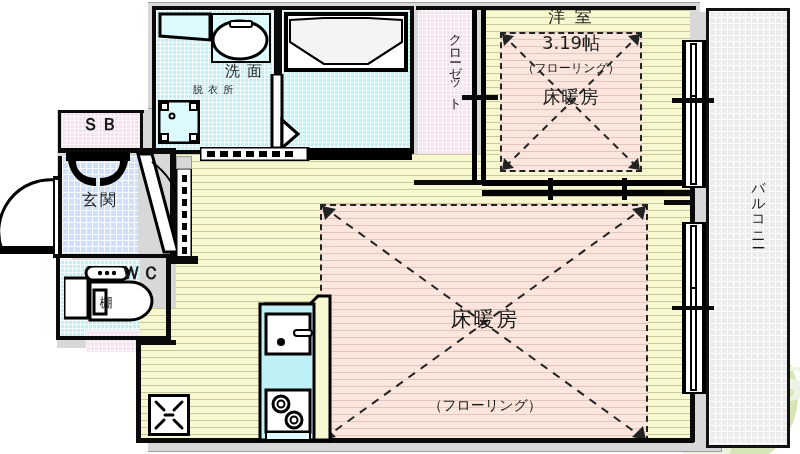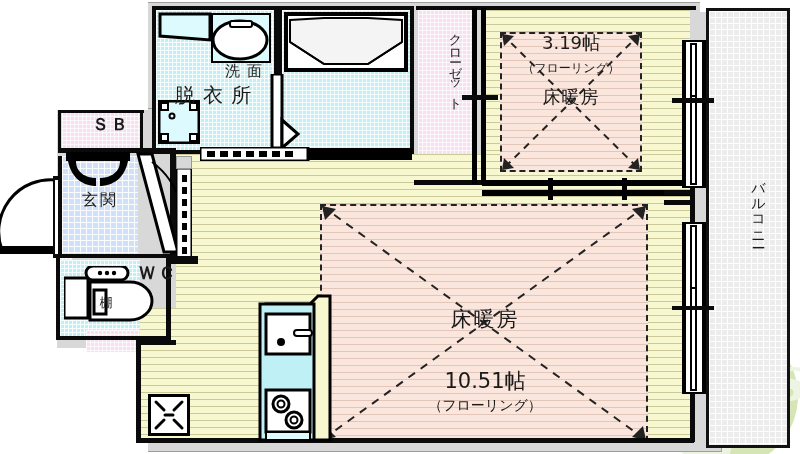--- a/index.html
+++ b/index.html
@@ -339,35 +339,35 @@
       <g stroke="#000" stroke-width="3" stroke-linecap="round">
         <line x1="8" y1="8" x2="16" y2="16"></line>
           <line x1="34" y1="8" x2="26" y2="16"></line>
         <line x1="8" y1="34" x2="16" y2="26"></line>
           <line x1="34" y1="34" x2="26" y2="26"></line>
         <line x1="17" y1="21" x2="25" y2="21"></line>
       </g>
     </svg>
   </div>
 
-  <div class="abs lbl" style="left:62px;top:116px;width:98px;font-size:17px;font-weight:bold;letter-spacing:2px;z-index:16;">ＳＢ</div>
+  <div class="abs lbl" style="left:62px;top:116px;width:78px;font-size:17px;font-weight:bold;letter-spacing:2px;z-index:16;">ＳＢ</div>
 
   <div class="abs lbl" style="left:62px;top:192px;width:76px;font-size:16px;letter-spacing:2px;z-index:16;">玄関</div>
 
-  <div class="abs lbl" style="left:118px;top:264px;width:48px;font-size:18px;font-weight:bold;letter-spacing:2px;z-index:16;margin-left:16px;">ＷＣ</div>
+  <div class="abs lbl" style="left:118px;top:264px;width:48px;font-size:18px;font-weight:bold;letter-spacing:2px;z-index:16;">ＷＣ</div>
 
   <div class="abs lbl" style="left:94px;top:296px;width:24px;font-size:13px;z-index:16;">棚</div>
 
   <div class="abs lbl" style="left:156px;top:64px;width:118px;font-size:15px;letter-spacing:1px;z-index:16;margin-left:29px;">洗 面</div>
-  <div class="abs lbl" style="left:156px;top:85px;width:115px;font-size:20px;letter-spacing:1px;z-index:16;">脱 衣 所</div>
+  <div class="abs lbl" style="left:156px;top:85px;width:115px;font-size:10px;letter-spacing:1px;z-index:16;">脱 衣 所</div>
 
 
   <div class="abs lbl vert" style="left:432px;top:24px;width:30px;font-size:13px;letter-spacing:1px;z-index:16;">クローゼット</div>
 
+  <div class="abs lbl" style="left:500px;top:8px;width:142px;font-size:17px;letter-spacing:2px;z-index:16;">洋 室</div>
   <div class="abs lbl" style="left:500px;top:34px;width:142px;font-size:18px;z-index:16;">3.19帖</div>
   <div class="abs lbl" style="left:494px;top:62px;width:154px;font-size:12px;z-index:16;">（フローリング）</div>
   <div class="abs lbl" style="left:500px;top:88px;width:142px;font-size:18px;letter-spacing:1px;z-index:16;">床暖房</div>
 
   <div class="abs lbl" style="left:360px;top:308px;width:250px;font-size:21px;letter-spacing:2px;z-index:16;">床暖房</div>
-  <div class="abs lbl" style="left:360px;top:370px;width:250px;font-size:21px;z-index:16;">10.51帖</div>
   <div class="abs lbl" style="left:360px;top:398px;width:250px;font-size:14px;z-index:16;">（フローリング）</div>
 
 </div>
 
 </body></html>

